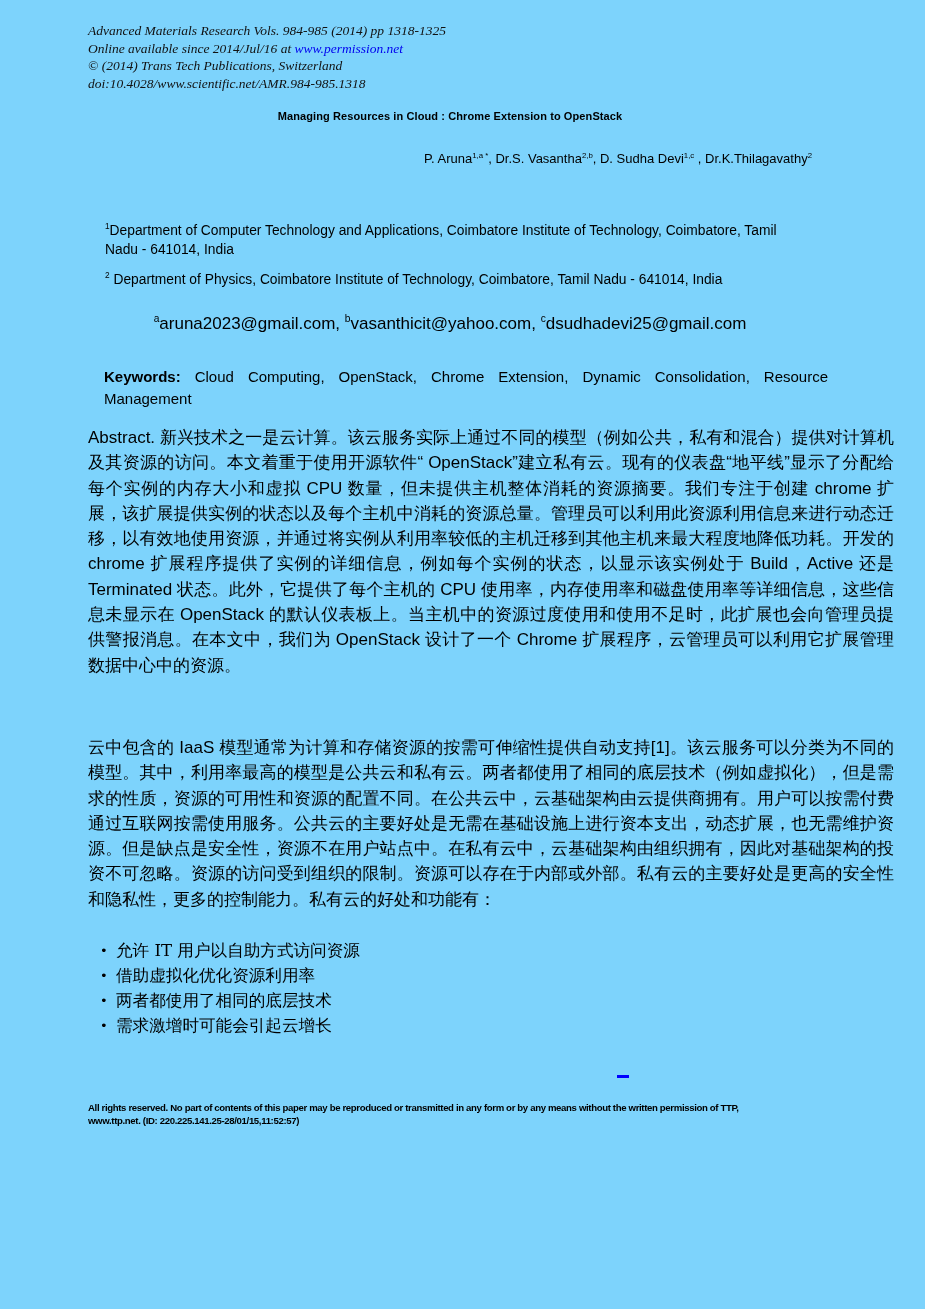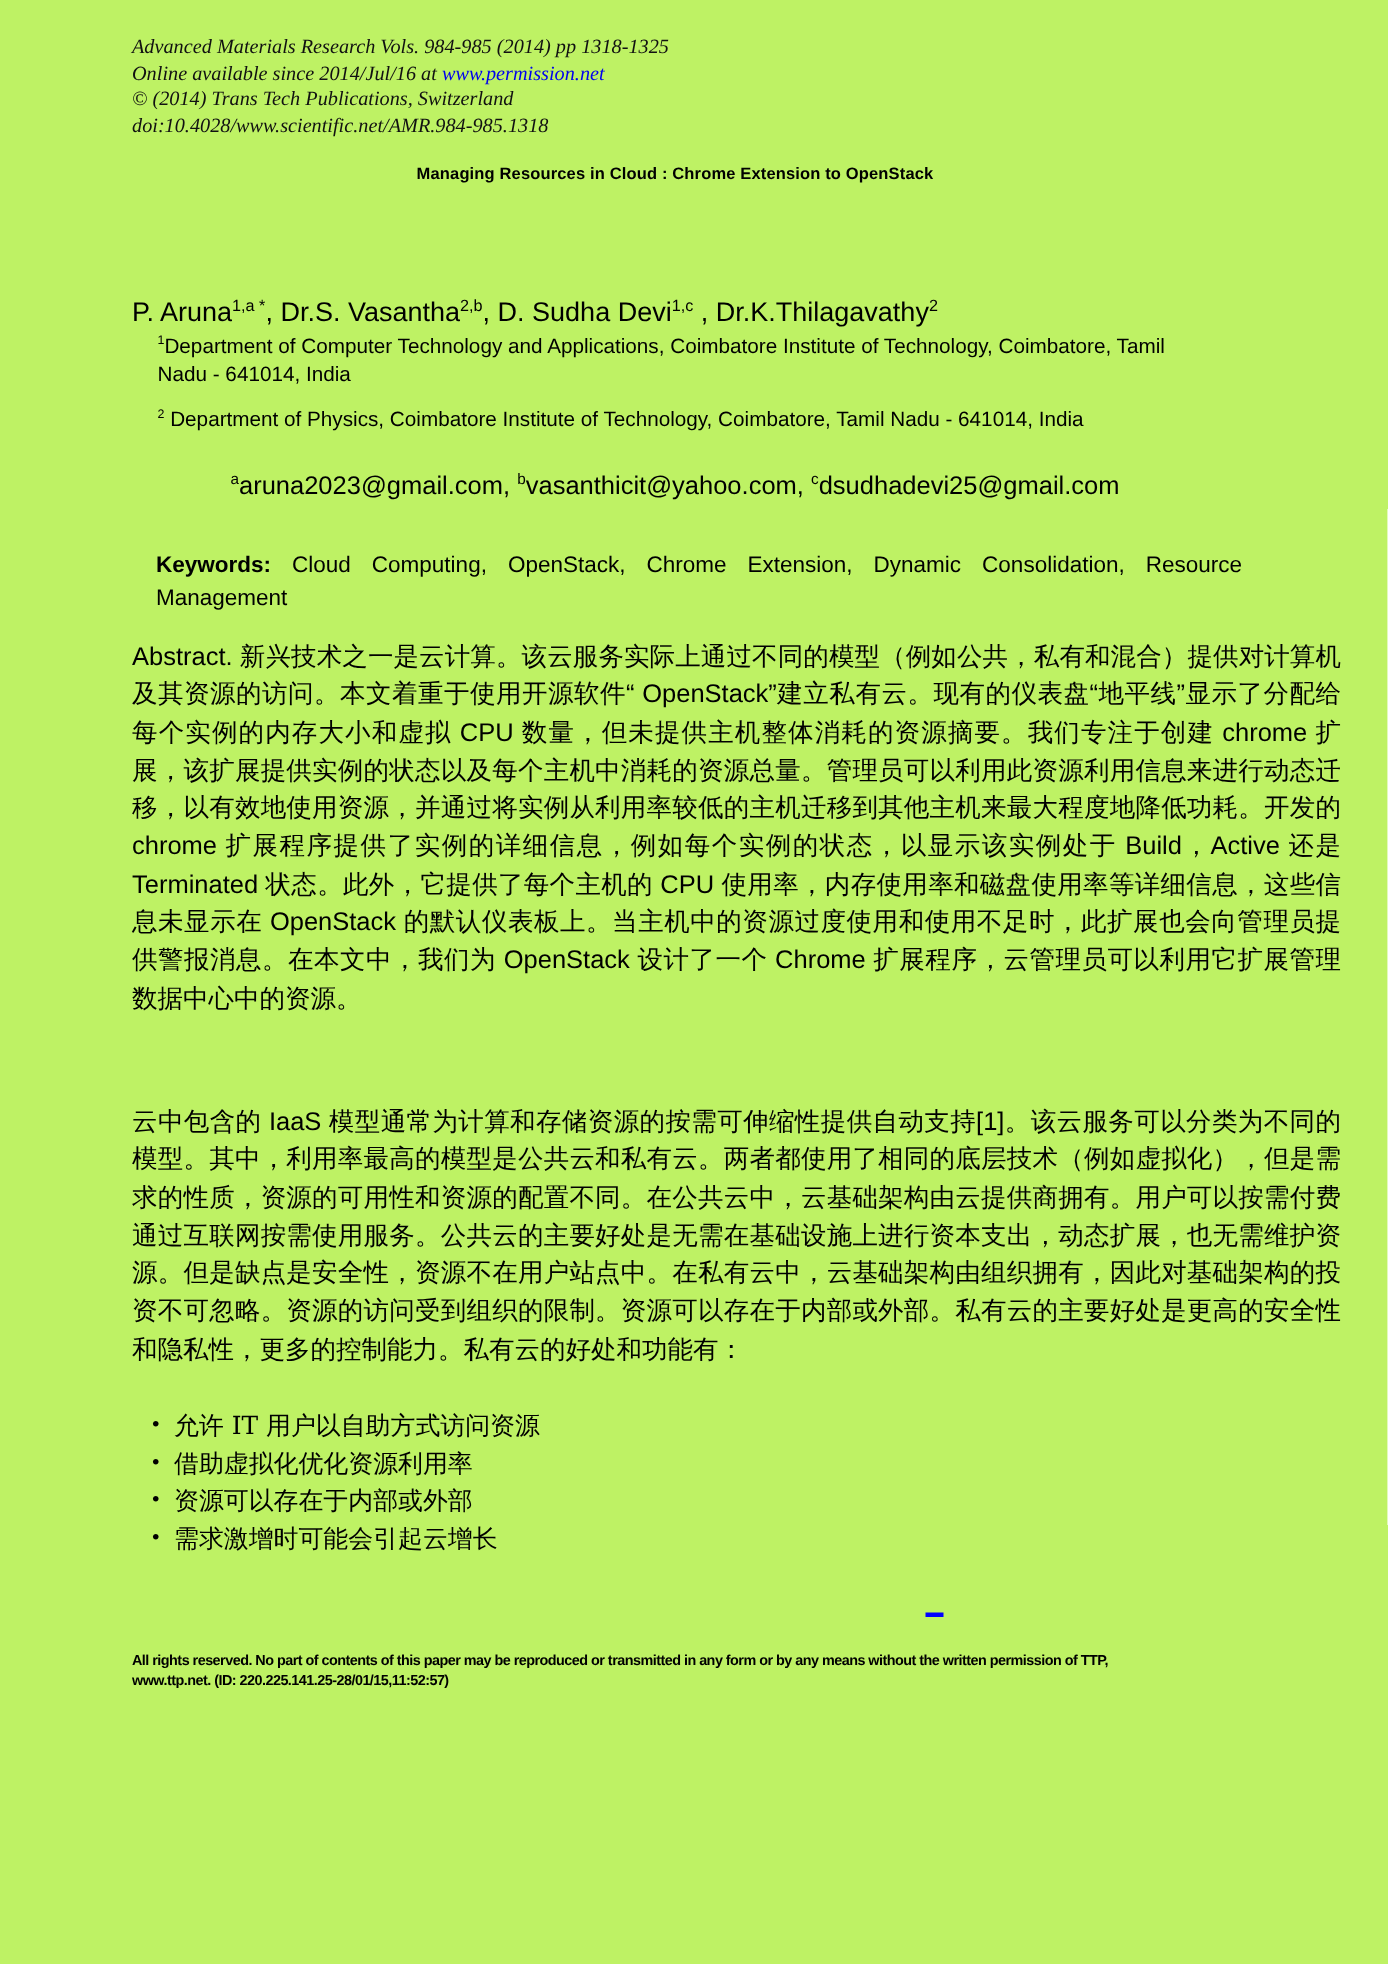--- a/index.html
+++ b/index.html
@@ -1,32 +1,32 @@
 <!DOCTYPE html>
 <html><head>
 <meta charset="utf-8">
 <style>
   html,body{margin:0;padding:0;background:#ffffff;}
   .page{
-    position:relative;width:925px;height:1309px;background:#bef264;
+    position:relative;width:925px;height:1309px;background:#7dd3fc;
     color:#000;font-family:"Liberation Sans","DejaVu Sans",sans-serif;overflow:hidden;
   }
   
   .jheader{
     position:absolute;left:88px;top:22px;
     font-family:"Liberation Serif","DejaVu Serif",serif;font-style:italic;
     font-size:13.5px;line-height:17.5px;color:#111;
   }
   .link{color:#0000ee;cursor:pointer;text-decoration:none;}
   
   .title{
     position:absolute;left:88px;top:110px;width:724px;margin:0;
     text-align:center;font-size:11px;font-weight:bold;letter-spacing:.1px;
   }
-  .authors{position:absolute;left:88px;width:724px;text-align:left;font-size:18px;margin-top:47px;}
+  .authors{position:absolute;left:88px;width:724px;text-align:right;font-size:13px;}
   #authors-line1{top:151px;}
   #authors-line2{top:189px;}
   sup{font-size:0.6em;line-height:0;}
   .aff{position:absolute;left:105px;width:690px;text-align:left;font-size:13.8px;line-height:18.5px;}
   #aff-1{top:222px;}
   #aff-2{top:271px;}
   .emails{position:absolute;left:88px;top:314px;width:724px;text-align:center;font-size:17px;}
   
   .keywords{position:absolute;left:104px;top:366px;width:724px;font-size:15px;line-height:21.5px;text-align:justify;}
   .kw-label{font-weight:bold;}
@@ -85,21 +85,21 @@
     <li>
         <span class="marker">•</span>
         <span>允许 IT 用户以自助方式访问资源</span>
       </li>
     <li>
         <span class="marker">•</span>
         <span>借助虚拟化优化资源利用率</span>
       </li>
     <li>
         <span class="marker">•</span>
-        <span>资源可以存在于内部或外部</span>
+        <span>两者都使用了相同的底层技术</span>
       </li>
     <li>
         <span class="marker">•</span>
         <span>需求激增时可能会引起云增长</span>
       </li>
   </ul>
 
   <div class="dash-artifact"></div>
 
   <div class="footer">

